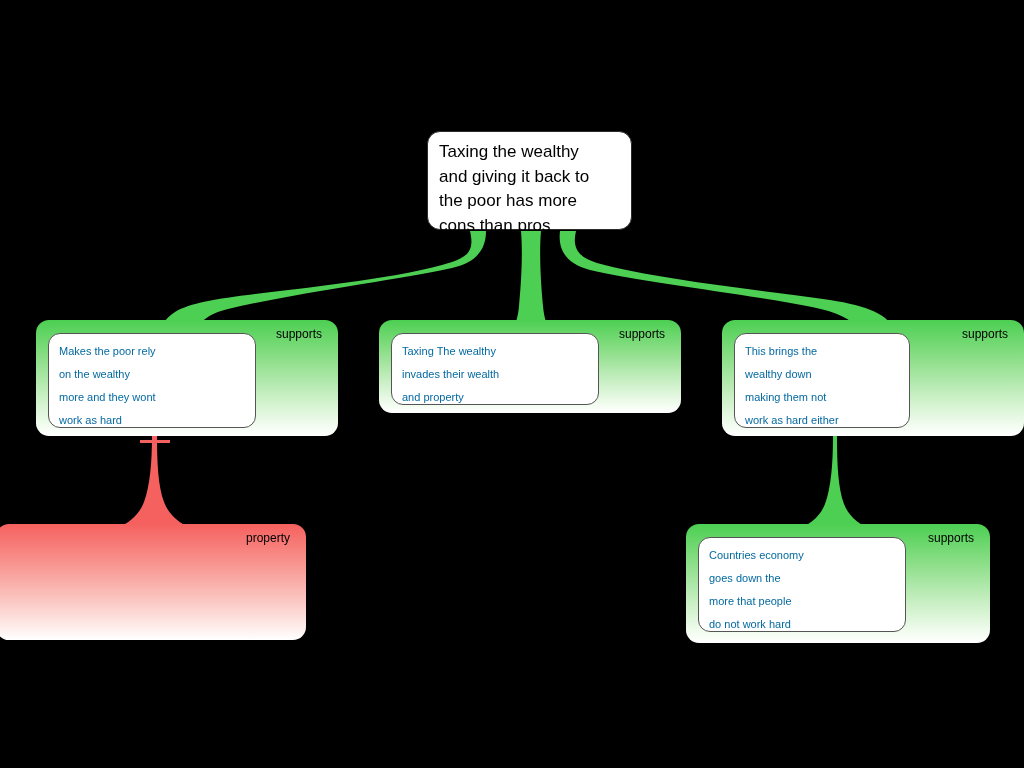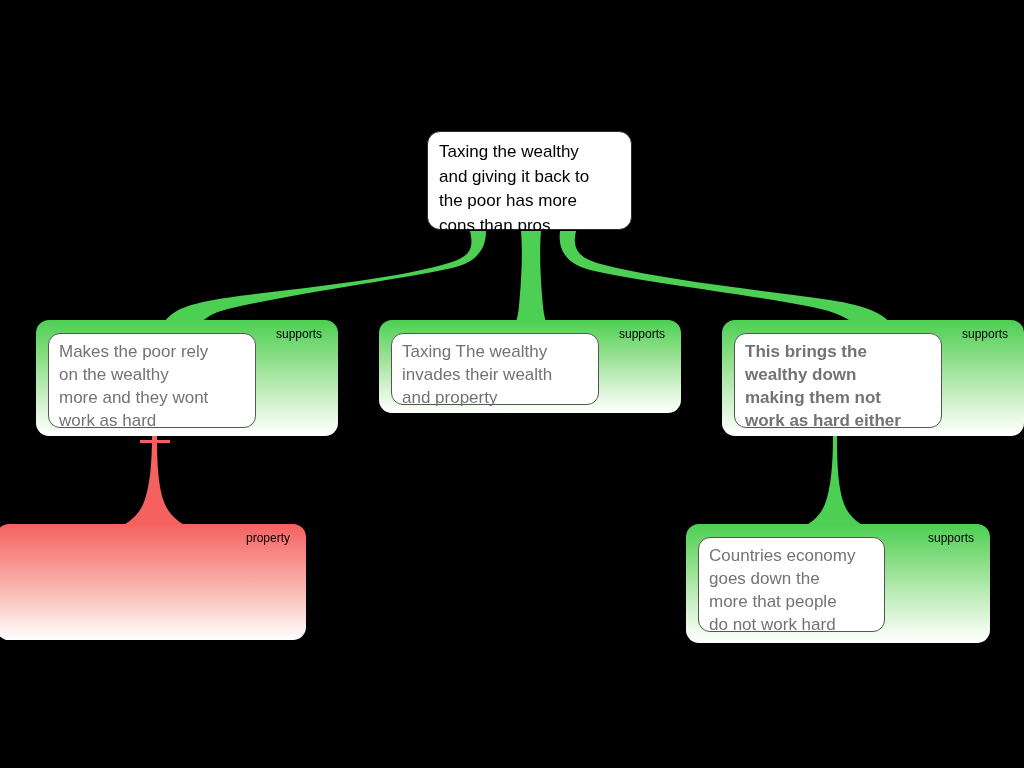--- a/index.html
+++ b/index.html
@@ -67,23 +67,23 @@
     box-sizing: border-box;
     background: #ffffff;
     border: 1px solid #555555;
     border-radius: 12px;
   }
   .card-text {
     position: absolute;
     left: 10px;
     top: 6px;
     right: 6px;
-    font-size: 17px;
+    font-size: 11px;
     line-height: 23px;
-    color: #737373;
+    color: #0369a1;
     white-space: pre-line;
   }
   .card-badge {
     position: absolute;
     right: 16px;
     top: 6px;
     font-size: 12px;
     line-height: 16px;
     color: #000000;
     white-space: nowrap;
@@ -165,35 +165,35 @@
     <div class="card-badge">supports</div>
     <div class="card-inner" style="left:12px; top:13px; width:208px; height:72px;">
       <div class="card-text">Taxing The wealthy
 invades their wealth
 and property</div>
     </div>
   </div>
 
   <div class="card supports" style="left:722px; top:320px; width:302px; height:116px;">
     <div class="card-badge">supports</div>
-    <div class="card-inner" style="left:12px; top:13px; width:208px; height:95px;font-weight:bold;">
+    <div class="card-inner" style="left:12px; top:13px; width:176px; height:95px;">
       <div class="card-text">This brings the
 wealthy down
 making them not
 work as hard either</div>
     </div>
   </div>
 
   <div class="card opposes" style="left:-4px; top:524px; width:310px; height:116px;">
     <div class="card-badge">property</div>
   </div>
 
   <div class="card supports" style="left:686px; top:524px; width:304px; height:119px;">
     <div class="card-badge">supports</div>
-    <div class="card-inner" style="left:12px; top:13px; width:187px; height:95px;">
+    <div class="card-inner" style="left:12px; top:13px; width:208px; height:95px;">
       <div class="card-text">Countries economy
 goes down the
 more that people
 do not work hard</div>
     </div>
   </div>
 
 </div>
 
 </body></html>

